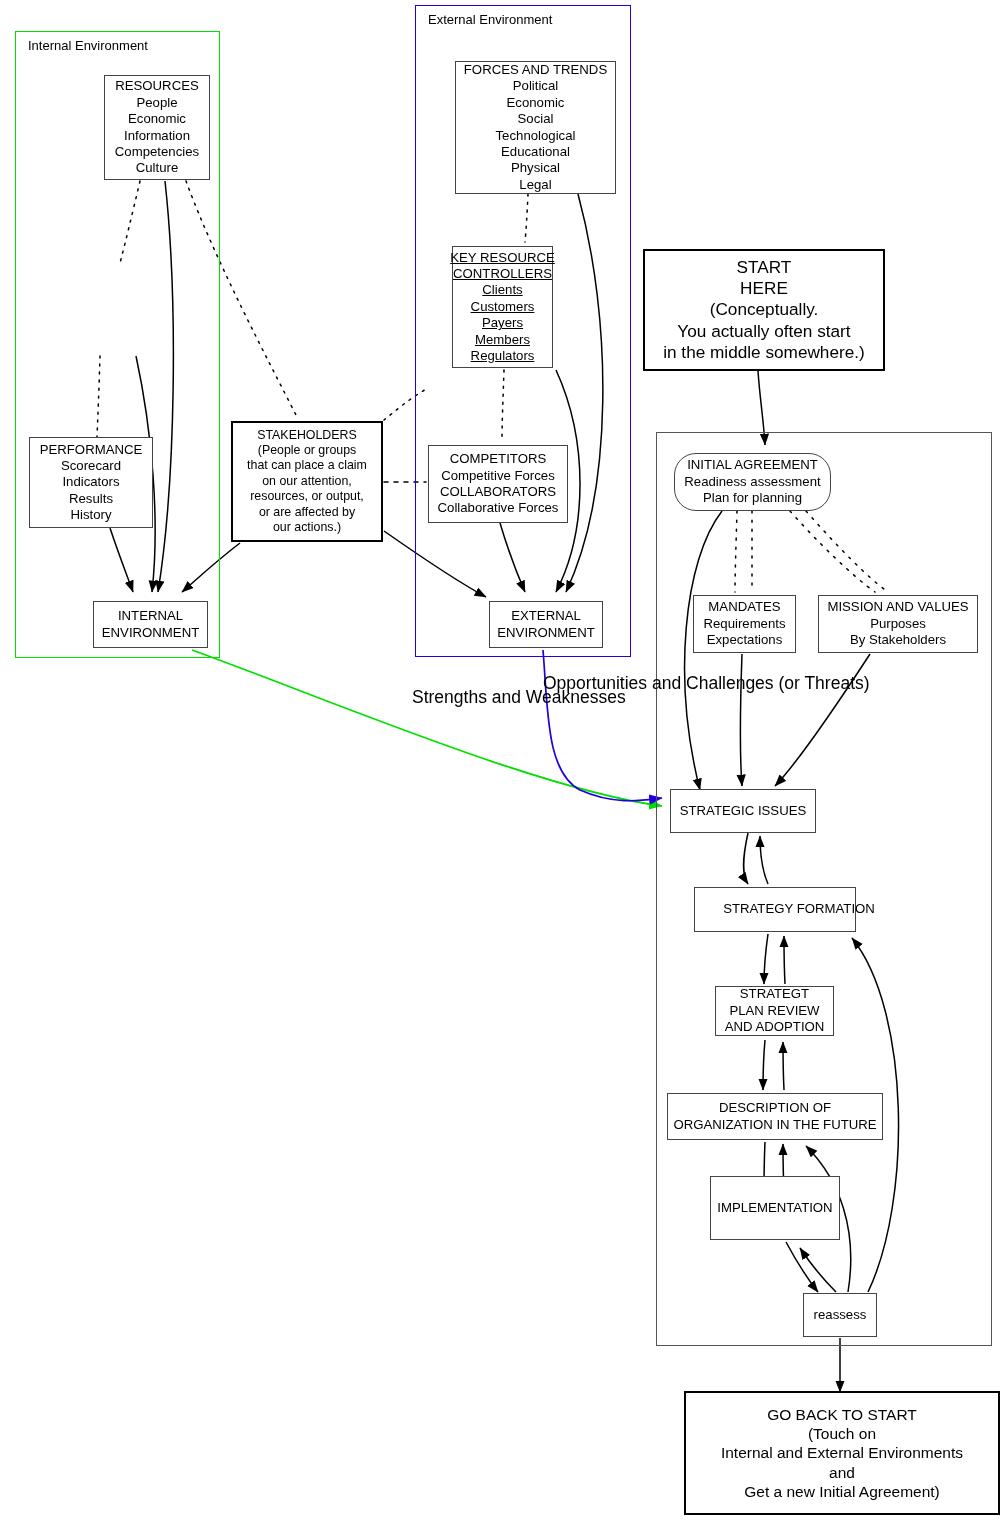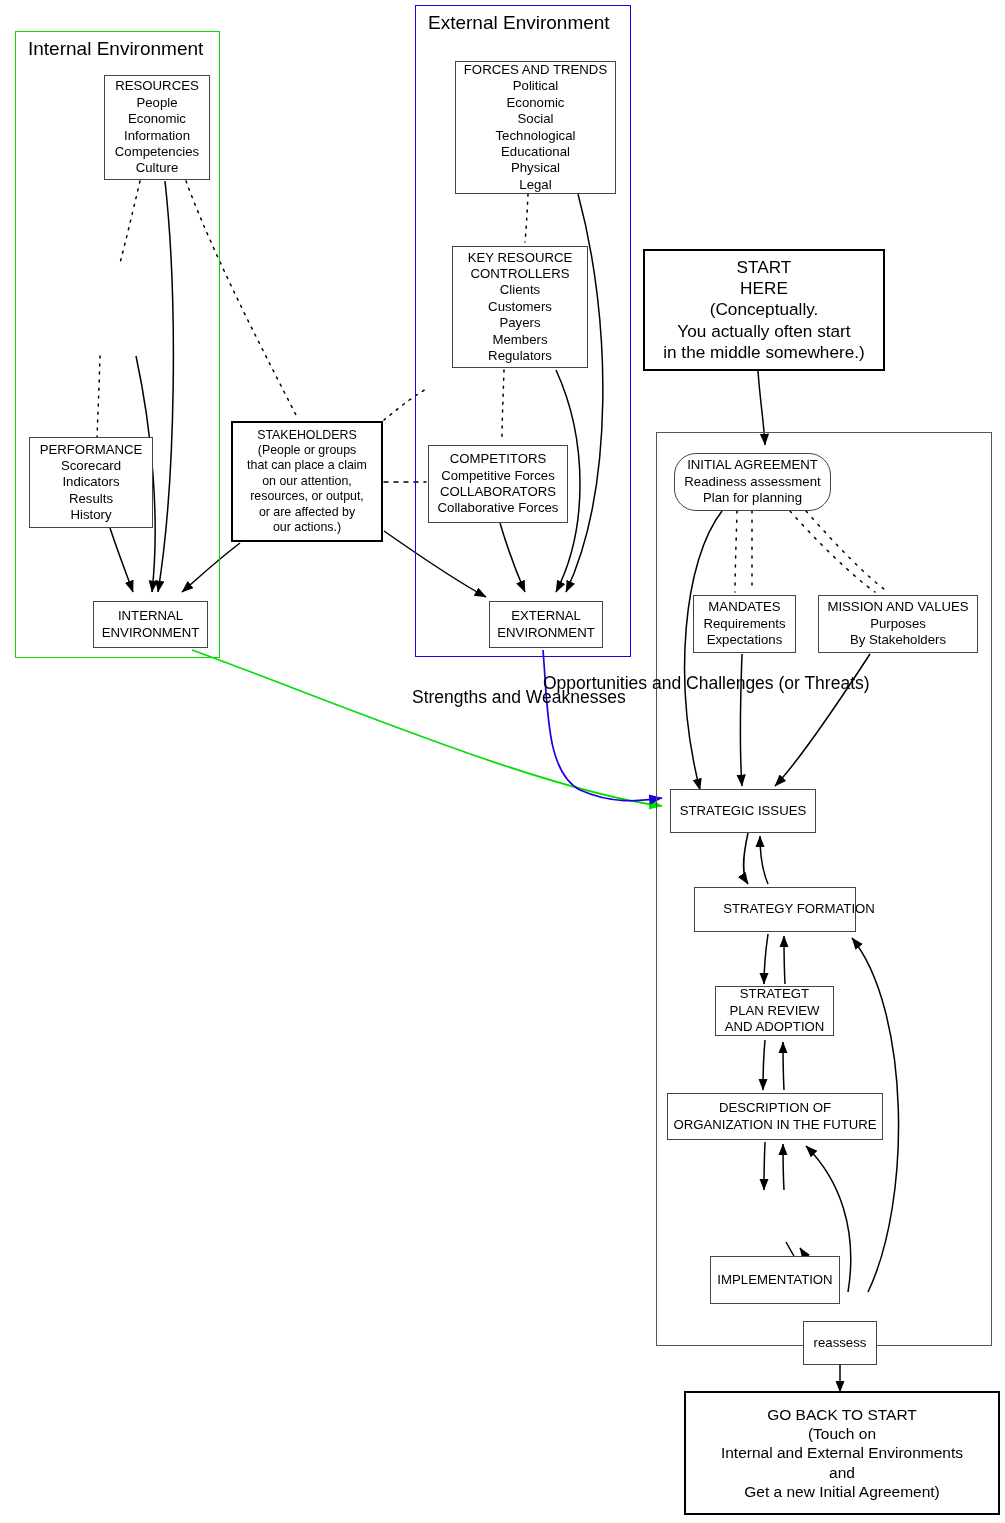--- a/index.html
+++ b/index.html
@@ -45,21 +45,21 @@
   .group-frame {
     position: absolute;
     box-sizing: border-box;
     background: transparent;
     z-index: 1;
   }
   .group-frame .glabel {
     position: absolute;
     top: 6px;
     left: 12px;
-    font-size: 19px;
+    font-size: 13px;
     color: #000000;
     white-space: nowrap;
   }
   .frame-green { border: 1.8px solid #00e000; }
   .frame-blue  { border: 1.6px solid #2200dd; }
   .frame-plain { border: 1.6px solid #555555; }
   .edge-label {
     position: absolute;
     text-align: center;
     font-size: 17.5px;
@@ -211,21 +211,21 @@
     <span class="ln">FORCES AND TRENDS</span>
     <span class="ln">Political</span>
     <span class="ln">Economic</span>
     <span class="ln">Social</span>
     <span class="ln">Technological</span>
     <span class="ln">Educational</span>
     <span class="ln">Physical</span>
     <span class="ln">Legal</span>
   </div>
 
-  <div class="node sz13" style="left:452px; top:246px; width:136px; height:122px;">
+  <div class="node sz13" style="left:452px; top:246px; width:101px; height:122px;text-decoration:underline;">
     <span class="ln">KEY RESOURCE</span>
     <span class="ln">CONTROLLERS</span>
     <span class="ln">Clients</span>
     <span class="ln">Customers</span>
     <span class="ln">Payers</span>
     <span class="ln">Members</span>
     <span class="ln">Regulators</span>
   </div>
 
   <div class="node sz13" style="left:428px; top:445px; width:140px; height:78px;">
@@ -291,25 +291,25 @@
     <span class="ln">STRATEGT</span>
     <span class="ln">PLAN REVIEW</span>
     <span class="ln">AND ADOPTION</span>
   </div>
 
   <div class="node sz13" style="left:667px; top:1093px; width:216px; height:47px;">
     <span class="ln">DESCRIPTION OF</span>
     <span class="ln">ORGANIZATION IN THE FUTURE</span>
   </div>
 
-  <div class="node sz13" style="left:710px; top:1256px; width:130px; height:48px;">
+  <div class="node sz13" style="left:710px; top:1176px; width:130px; height:64px;">
     <span class="ln">IMPLEMENTATION</span>
   </div>
 
-  <div class="node sz13" style="left:803px; top:1293px; width:74px; height:44px;margin-top:28px;">
+  <div class="node sz13" style="left:803px; top:1293px; width:74px; height:44px;">
     <span class="ln">reassess</span>
   </div>
 
   <div class="node thick sz15" style="left:684px; top:1391px; width:316px; height:124px;">
     <span class="ln">GO BACK TO START</span>
     <span class="ln">(Touch on</span>
     <span class="ln">Internal and External Environments</span>
     <span class="ln">and</span>
     <span class="ln">Get a new Initial Agreement)</span>
   </div>

